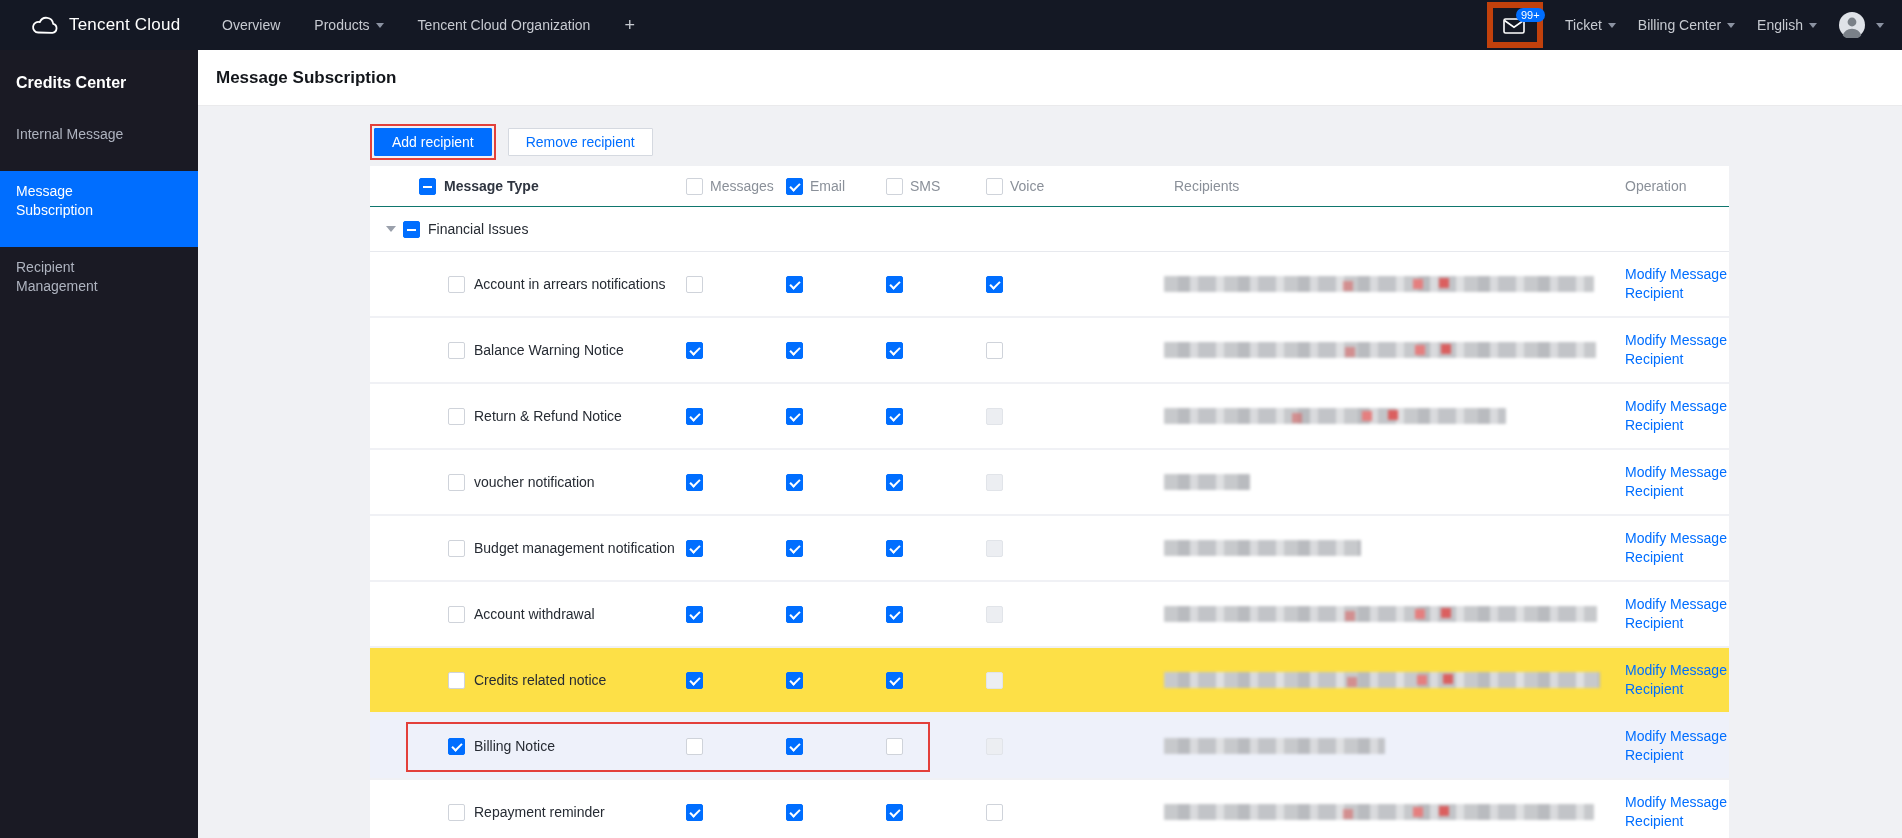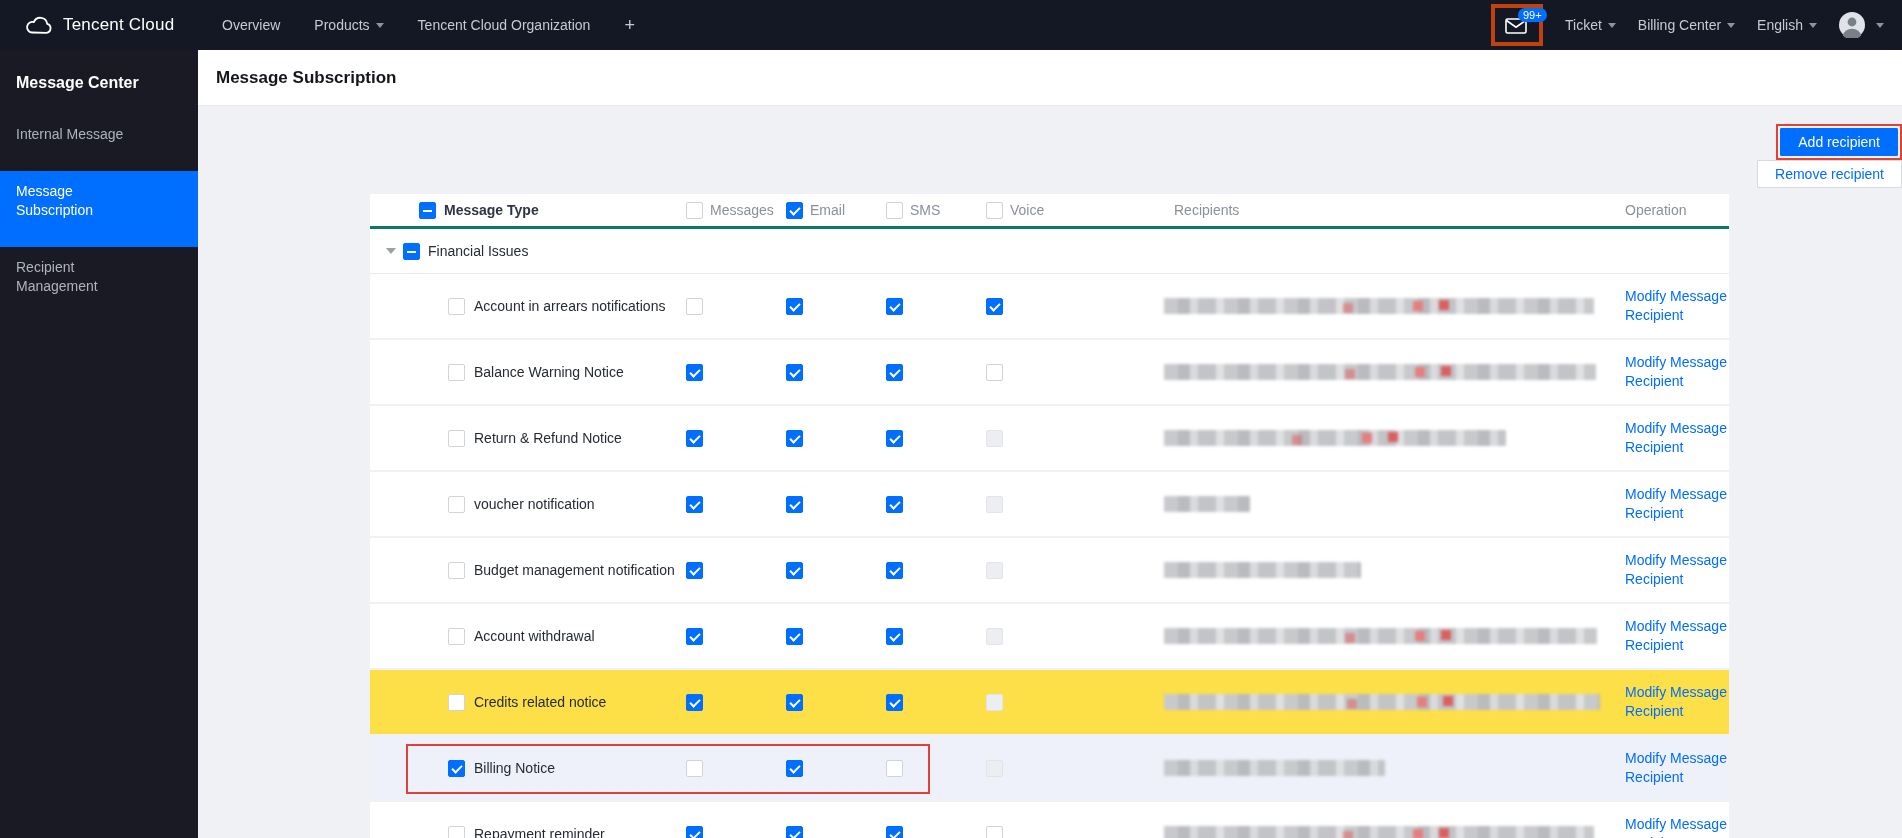--- a/index.html
+++ b/index.html
@@ -1,54 +1,54 @@
 <!DOCTYPE html>
 <html><head>
 <meta charset="utf-8">
 <style>
   * { margin:0; padding:0; box-sizing:border-box; }
   html,body { width:1902px; height:838px; overflow:hidden; }
   body { font-family:"Liberation Sans","DejaVu Sans",sans-serif; background:#f0f1f4; position:relative; }
 
   
   .topnav { position:absolute; top:0; left:0; width:1902px; height:50px; background:#141824; display:flex; align-items:center; z-index:10; }
-  .nav-brand { width:198px; height:100%; display:flex; align-items:center; gap:9px; padding-left:24px; }
+  .nav-brand { width:198px; height:100%; display:flex; align-items:center; gap:9px; padding-left:30px; }
   .brand-text { color:#ffffff; font-size:17px; font-weight:500; letter-spacing:.2px; white-space:nowrap; }
   .nav-items { display:flex; align-items:center; gap:34px; margin-left:24px; }
   .nav-item { color:#c7cad1; font-size:14px; white-space:nowrap; cursor:pointer; display:flex; align-items:center; }
   .nav-plus { font-size:18px; color:#c7cad1; }
   .caret { display:inline-block; width:0; height:0; border-left:4px solid transparent; border-right:4px solid transparent; border-top:5px solid #8b92a1; margin-left:6px; }
   .nav-right { margin-left:auto; display:flex; align-items:center; gap:22px; padding-right:18px; }
-  .mail-annotation { border:4px solid #c2410c; padding:10px 12px 8px 10px; display:flex; align-items:flex-end; }
+  .mail-annotation { border:6px solid #c2410c; padding:10px 12px 8px 10px; display:flex; align-items:flex-end; }
   .mail-wrap { position:relative; display:inline-block; line-height:0; cursor:pointer; }
   .mail-badge { position:absolute; top:-10px; left:13px; background:#006eff; color:#fff; font-size:11px; line-height:14px; padding:0 5px; border-radius:8px; white-space:nowrap; }
   .avatar-wrap { display:flex; align-items:center; gap:5px; cursor:pointer; }
 
   
   .sidebar { position:absolute; top:50px; left:0; bottom:0; width:198px; background:#1a1a24; }
   .sidebar-title { color:#ffffff; font-size:16px; font-weight:700; padding:24px 16px 22px 16px; }
   .side-item { color:#aeb3bf; font-size:14px; line-height:19px; padding:11px 46px 27px 16px; cursor:pointer; }
   .side-item.active { background:#006eff; color:#ffffff; }
 
   
   .main { position:absolute; top:50px; left:198px; right:0; bottom:0; background:#f0f1f4; overflow:hidden; }
   .page-header { height:56px; background:#ffffff; display:flex; align-items:center; padding-left:18px; border-bottom:1px solid #eaeaec; }
   .page-title { font-size:17px; font-weight:700; color:#13161b; }
   .content { padding:18px 0 0 172px; }
 
-  .toolbar { display:flex; align-items:flex-end; margin-bottom:6px;flex-direction:column; }
+  .toolbar { display:flex; align-items:center; margin-bottom:6px; }
   .btn-annotation { display:inline-block; border:2px solid #e3403a; padding:2px; }
   .btn { height:28px; font-size:14px; padding:0 17px; border-radius:1px; cursor:pointer; font-family:inherit; }
   .btn-primary { background:#006eff; color:#ffffff; border:1px solid #006eff; }
   .btn-default { background:#ffffff; color:#006eff; border:1px solid #d5d9e0; margin-left:12px; }
 
   
   .table { width:1359px; }
   .thead, .trow { display:grid; grid-template-columns:274px 100px 100px 100px 100px 556px 129px; align-items:center; background:#ffffff; }
-  .thead { height:35px; border-bottom:3px solid #0f766e; }
+  .thead { height:41px; border-bottom:1px solid #0f766e; }
   .th { font-size:14px; color:#8a9099; white-space:nowrap; }
   .th-type { display:flex; align-items:center; gap:8px; padding-left:49px; color:#2f3540; font-weight:700; }
   .chan-head { display:flex; align-items:center; gap:7px; padding-left:42px; overflow:visible; }
   .th-recip { padding-left:130px; }
   .th-op { padding-left:25px; }
 
   .grow { height:45px; background:#ffffff; border-bottom:1px solid #e7e9ee; display:flex; align-items:center; gap:7px; padding-left:16px; }
   .tri { width:0; height:0; border-left:5px solid transparent; border-right:5px solid transparent; border-top:6px solid #9aa0ab; cursor:pointer; }
   .group-label { font-size:14px; color:#262b33; margin-left:1px; }
 
@@ -131,21 +131,21 @@
           <circle cx="13" cy="13" r="13" fill="#dfe2e8"></circle>
           <circle cx="13" cy="10" r="4.4" fill="#7a8088"></circle>
           <path d="M3.8 23.5 a9.6 9.6 0 0 1 18.4 0 a13 13 0 0 1-18.4 0 z" fill="#7a8088"></path>
         </svg>
       <span class="caret"></span>
     </span>
   </div>
 </div>
 
 <div class="sidebar">
-  <div class="sidebar-title">Message Center</div>
+  <div class="sidebar-title">Credits Center</div>
   <div class="side-item">Internal Message</div>
   <div class="side-item active">Message Subscription</div>
   <div class="side-item">Recipient Management</div>
 </div>
 
 <div class="main">
   <div class="page-header">
     <span class="page-title">Message Subscription</span>
   </div>
   <div class="content">

